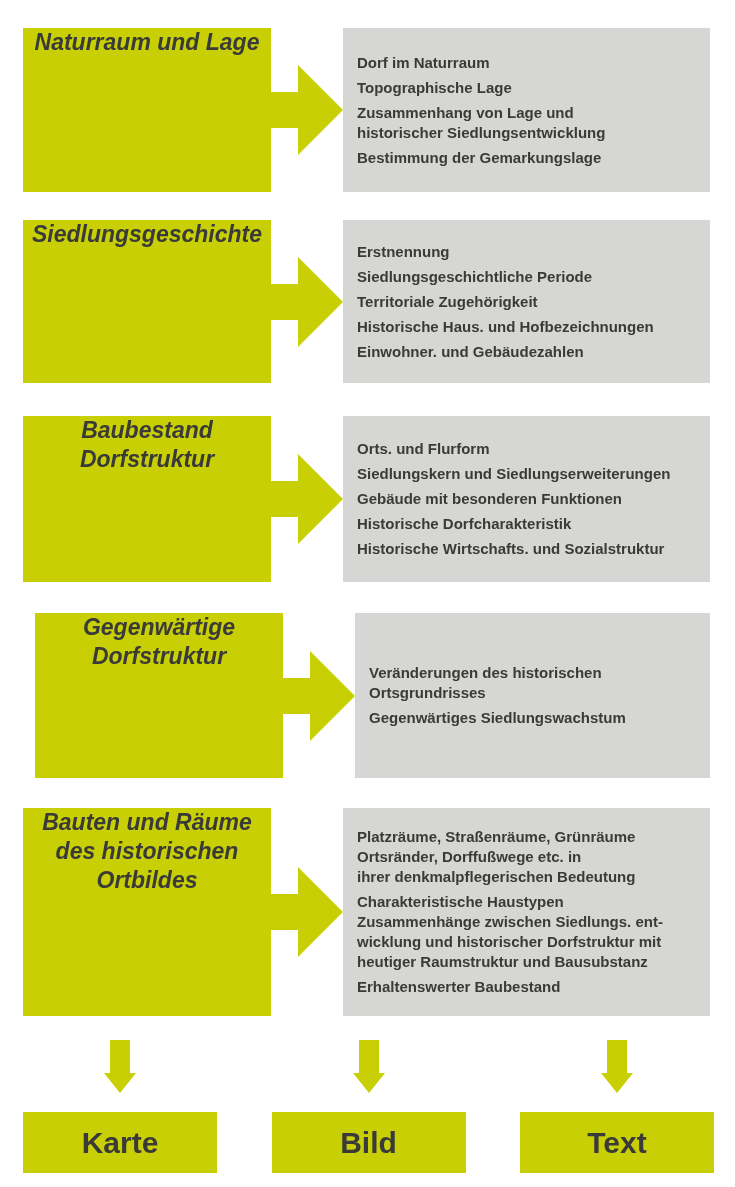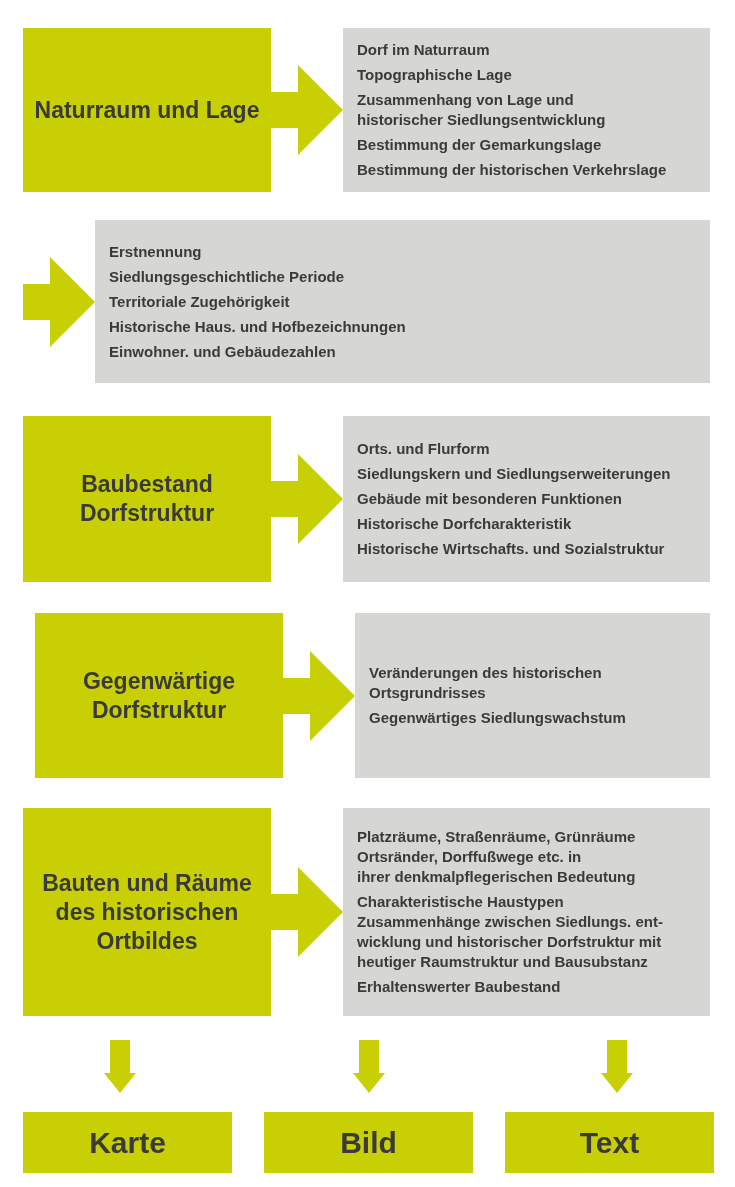--- a/index.html
+++ b/index.html
@@ -25,23 +25,24 @@
   .row-2 { margin-top: 28px; height: 163px; }
   .row-3 { margin-top: 33px; height: 166px; }
   .row-4 { margin-top: 31px; height: 165px; padding-left: 12px; }
   .row-5 { margin-top: 30px; height: 208px; }
 
   .topic-box {
     width: 248px;
     flex: 0 0 248px;
     background: var(--green, #c8d005);
     display: flex;
-    align-items: center;
+    align-items: flex-start;
     justify-content: center;
     text-align: center;
+    font-style: italic;
   }
   .topic-title {
     font-size: 23px;
     font-weight: 600;
     line-height: 29px;
     color: var(--title-text, #3a3a38);
     white-space: pre;
   }
 
   .arrow-right {
@@ -112,21 +113,21 @@
     border-top: 20px solid var(--green, #c8d005);
   }
 
   .outputs-row {
     display: flex;
     justify-content: space-between;
     margin: 19px 21px 0 23px;
     height: 61px;
   }
   .output-box {
-    width: 209px;
+    width: 194px;
     background: var(--green, #c8d005);
     display: flex;
     align-items: center;
     justify-content: center;
   }
   .output-label {
     font-size: 30px;
     font-weight: 600;
     color: var(--title-text, #3a3a38);
   }
@@ -143,25 +144,27 @@
     <div class="arrow-right">
       <div class="arrow-tail"></div>
       <div class="arrow-head"></div>
     </div>
     <div class="detail-box">
       <p class="detail-item">Dorf im Naturraum</p>
       <p class="detail-item">Topographische Lage</p>
       <p class="detail-item">Zusammenhang von Lage und
 historischer Siedlungsentwicklung</p>
       <p class="detail-item">Bestimmung der Gemarkungslage</p>
-      <p class="detail-item">Bestimmung der historischen Verkehrslage</p>
     </div>
   </div>
 
   <div class="flow-row row-2">
+    <div class="topic-box">
+      <div class="topic-title">Siedlungsgeschichte</div>
+    </div>
     <div class="arrow-right">
       <div class="arrow-tail"></div>
       <div class="arrow-head"></div>
     </div>
     <div class="detail-box">
       <p class="detail-item">Erstnennung</p>
       <p class="detail-item">Siedlungsgeschichtliche Periode</p>
       <p class="detail-item">Territoriale Zugehörigkeit</p>
       <p class="detail-item">Historische Haus. und Hofbezeichnungen</p>
       <p class="detail-item">Einwohner. und Gebäudezahlen</p>

